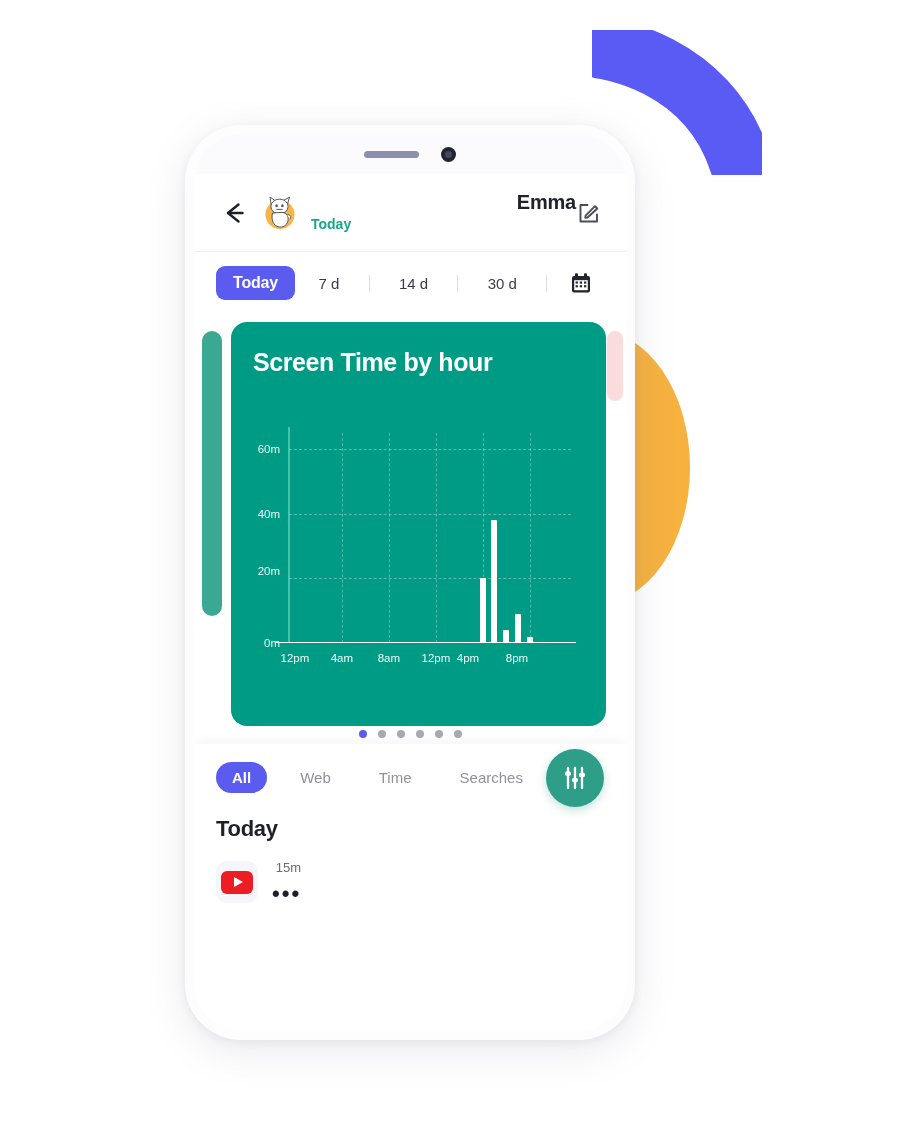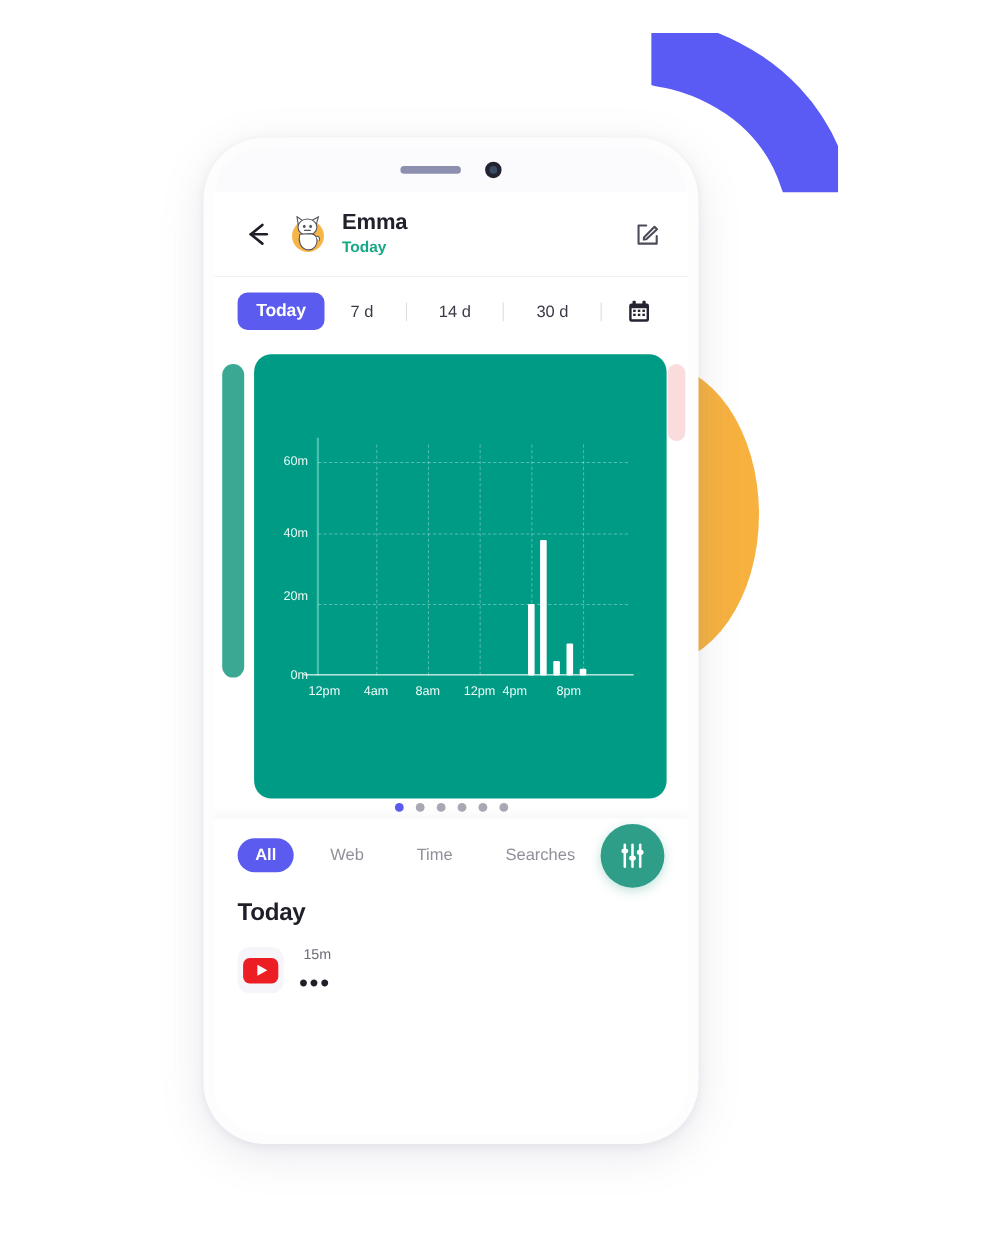--- a/index.html
+++ b/index.html
@@ -120,20 +120,21 @@
     overflow: hidden;
     position: relative;
   }
   .profile-text { flex: 1 1 auto; min-width: 0; }
   .profile-name {
     font-size: 20px;
     font-weight: bold;
     color: #20212b;
     letter-spacing: -0.2px;
     line-height: 1.15;
+    text-align: right;
   }
   .profile-status {
     font-size: 14px;
     font-weight: bold;
     color: #17a887;
     line-height: 1.3;
     margin-top: 1px;
   }
   .edit-icon {
     width: 26px; height: 26px;
@@ -494,20 +495,21 @@
             </svg>
           </div>
         </div>
       </div>
 
       <div class="carousel">
         <div class="peek-left"></div>
         <div class="peek-right"></div>
 
         <div class="chart-card">
+          <div class="chart-title">Screen Time by hour</div>
           <div class="plot-area" id="plot">
             <div class="axis-y-line"></div>
             <div class="axis-x-line"></div>
           <div class="y-label" style="top: 210px;">0m</div>
               <div class="y-tickline" style="top: 145.385px;"></div>
               <div class="y-label" style="top: 138px;">20m</div>
               <div class="y-tickline" style="top: 80.7692px;"></div>
               <div class="y-label" style="top: 80.7692px;">40m</div>
               <div class="y-tickline" style="top: 16.1538px;"></div>
               <div class="y-label" style="top: 16.1538px;">60m</div>

